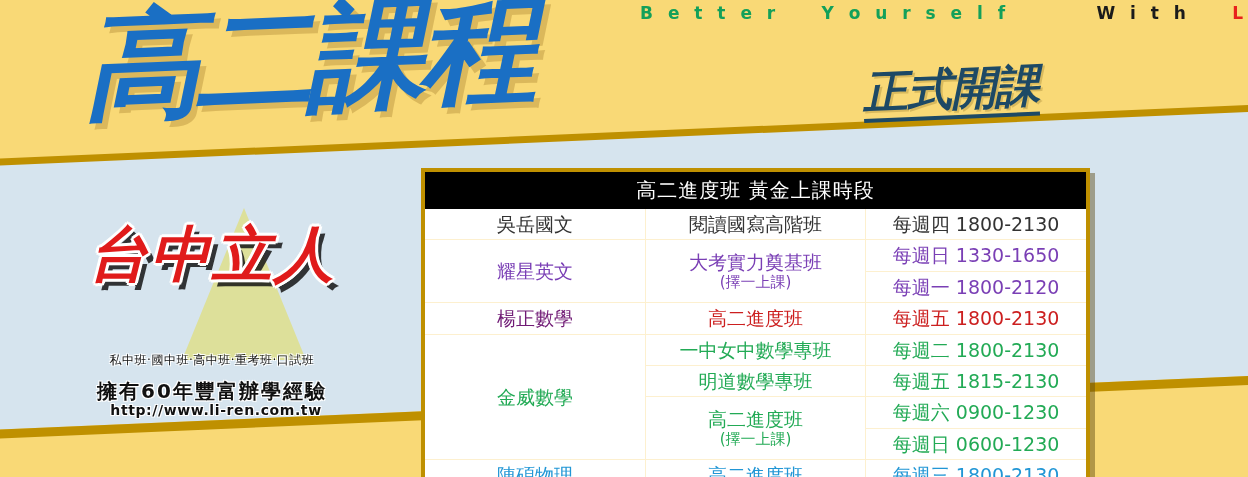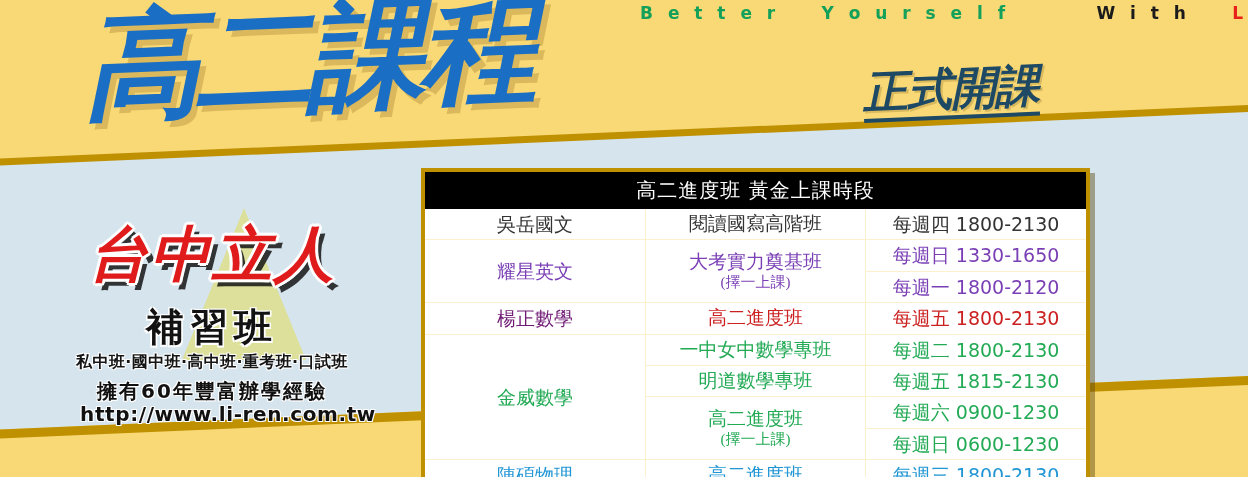--- a/index.html
+++ b/index.html
@@ -92,33 +92,33 @@
     position:absolute;left:0;top:96px;width:352px;
     text-align:center;
     font-size:38px;line-height:1;font-weight:bold;
     color:#121212;letter-spacing:6px;
     text-shadow:-1.5px -1.5px 0 #fff,1.5px -1.5px 0 #fff,-1.5px 1.5px 0 #fff,1.5px 1.5px 0 #fff;
     font-family:"DejaVu Sans","Liberation Sans",sans-serif;
   }
   .logo-tags{
     position:absolute;left:0;top:140px;width:352px;
     text-align:center;
-    font-size:16px;font-weight:bold;color:#151515;letter-spacing:.5px;
+    font-size:12px;font-weight:normal;color:#151515;letter-spacing:.5px;
     text-shadow:-1px -1px 0 #fff,1px -1px 0 #fff,-1px 1px 0 #fff,1px 1px 0 #fff;
   }
   .logo-exp{
     position:absolute;left:0;top:166px;width:352px;
     text-align:center;
     font-size:20px;font-weight:bold;color:#111;letter-spacing:2px;
     text-shadow:-1px -1px 0 #fff,1px -1px 0 #fff,-1px 1px 0 #fff,1px 1px 0 #fff;
   }
   .logo-url{
-    position:absolute;left:16px;top:190px;width:352px;
-    text-align:center;
-    font-size:20px;font-weight:bold;color:#111;letter-spacing:.6px;
+    position:absolute;left:4px;top:190px;width:352px;
+    text-align:center;
+    font-size:14px;font-weight:bold;color:#111;letter-spacing:.6px;
     text-shadow:-1px -1px 0 #fff,1px -1px 0 #fff,-1px 1px 0 #fff,1px 1px 0 #fff;
   }
 
   
   .sched-wrap{
     position:absolute;left:421px;top:168px;width:669px;
     background:#fff;
     border:4px solid #bf9000;
     box-sizing:border-box;
     box-shadow:5px 5px 0 rgba(90,70,15,.45);
@@ -137,21 +137,21 @@
     border-bottom:1px solid #fdf0cf;
     font-size:19px;
     text-align:center;
     padding:4px 0;
     vertical-align:middle;
     line-height:1.18;
   }
   table.sched tr:last-child td{border-bottom:none;}
   table.sched td:last-child{border-right:none;}
   .c-teacher{width:128px;}
-  .c-course{width:226px;font-family:Liberation Serif, serif;}
+  .c-course{width:226px;}
   .c-time{width:auto;text-align:center;}
   .small-note{font-size:15px;display:block;}
 </style>
 </head>
 <body>
 
 <div id="stage">
 
   <div class="bg-base"></div>
   <div class="band-top"></div>
@@ -166,21 +166,20 @@
     &nbsp;&nbsp;
     <span class="tg-red">L i - R e n</span>
   </div>
 
   <div class="headline">高二課程</div>
   <div class="subhead">正式開課</div>
 
   <div class="logo">
     <div class="logo-a"></div>
     <div class="logo-main">台中立人</div>
-    <div class="logo-sub">補習班</div>
     <div class="logo-tags">私中班‧國中班‧高中班‧重考班‧口試班</div>
     <div class="logo-exp">擁有60年豐富辦學經驗</div>
     <div class="logo-url">http://www.li-ren.com.tw</div>
   </div>
 
   <div class="sched-wrap">
     <table class="sched">
       <thead>
         <tr>
           <th colspan="3">高二進度班  黃金上課時段</th>

